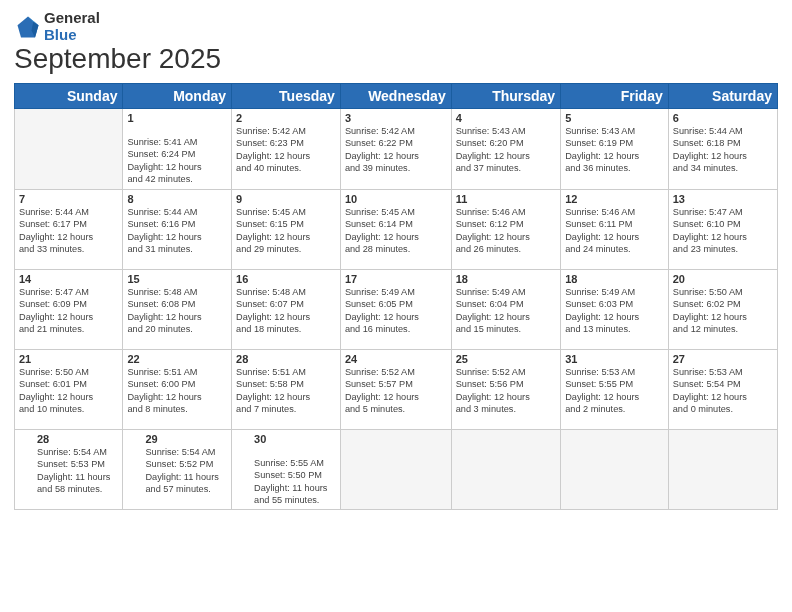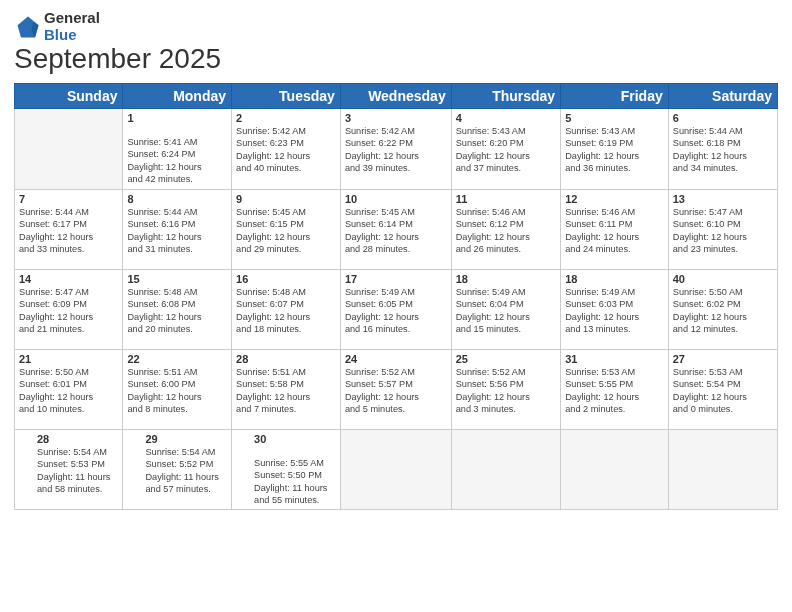--- a/index.html
+++ b/index.html
@@ -267,21 +267,21 @@
 and 15 minutes.</div>
           </td>
           <td>
             <span class="day-num">18</span>
             <div class="day-info" style="white-space: pre-line;">Sunrise: 5:49 AM
 Sunset: 6:03 PM
 Daylight: 12 hours
 and 13 minutes.</div>
           </td>
           <td>
-            <span class="day-num">40</span>
+            <span class="day-num">20</span>
             <div class="day-info" style="white-space: pre-line;">Sunrise: 5:50 AM
 Sunset: 6:02 PM
 Daylight: 12 hours
 and 12 minutes.</div>
           </td>
         </tr>
         <tr>
           <td>
             <span class="day-num">21</span>
             <div class="day-info" style="white-space: pre-line;">Sunrise: 5:50 AM

